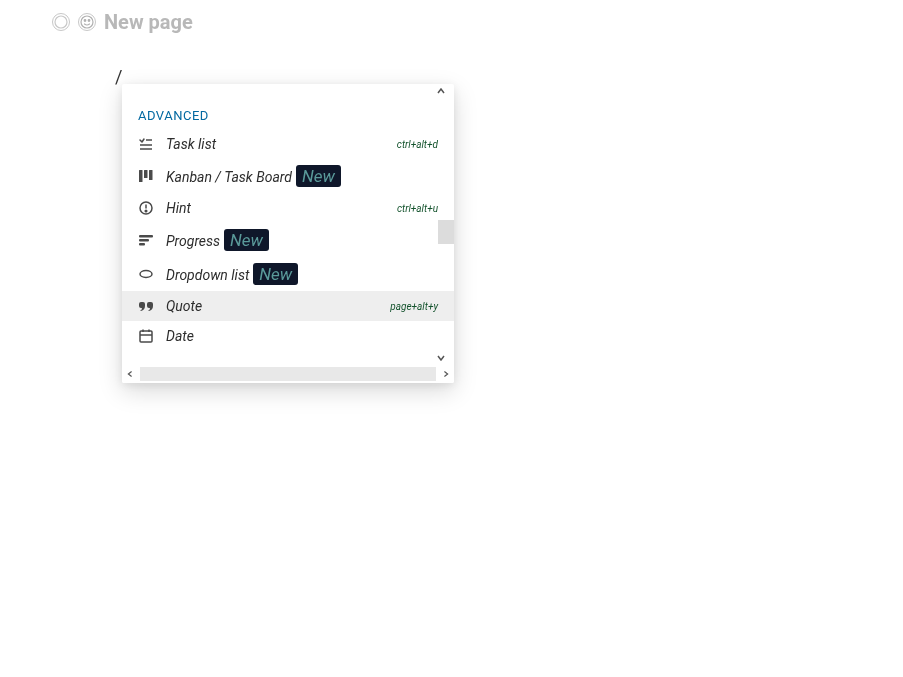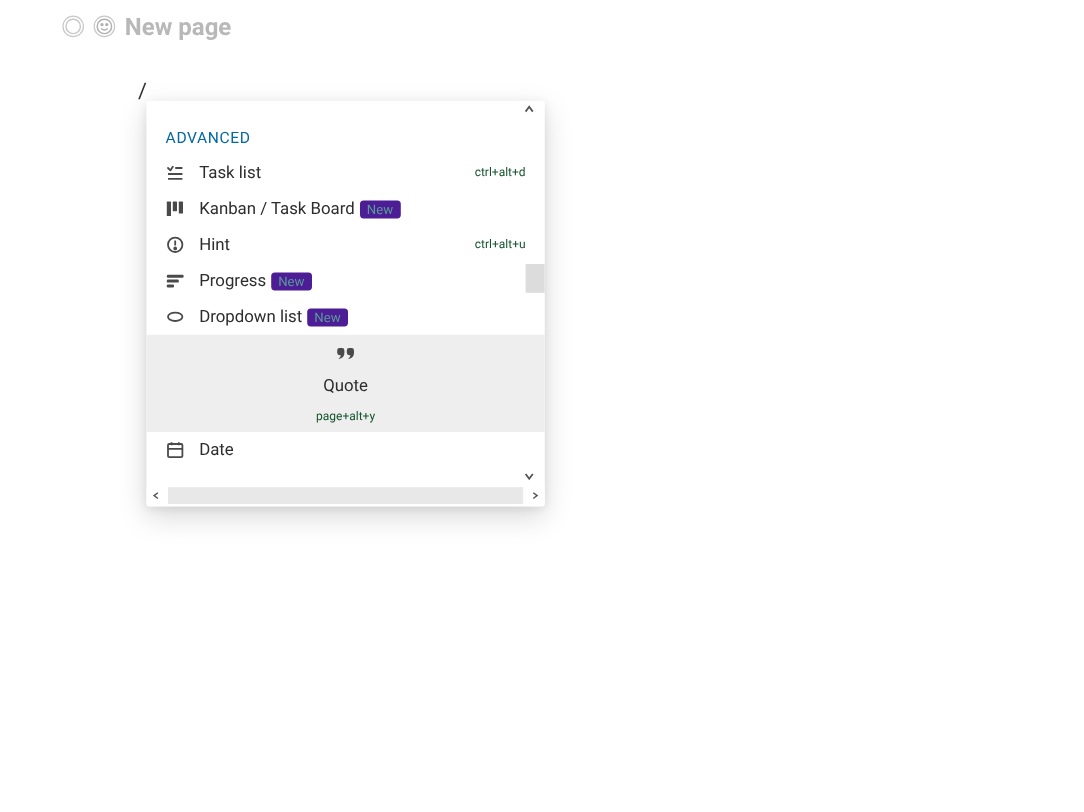--- a/index.html
+++ b/index.html
@@ -76,45 +76,45 @@
       font-weight: 400;
     }
     .menu-item {
       display: flex;
       align-items: center;
       padding: 7px 16px;
       cursor: pointer;
       gap: 12px;
       font-size: 14px;
       color: #2d2d2d;
+      font-style: italic;
     }
     .menu-item.selected {
       background: #eeeeee;
-      flex-direction: column;
     }
     .menu-icon {
       width: 16px;
       height: 16px;
       display: flex;
       align-items: center;
       justify-content: center;
       flex-shrink: 0;
       color: #4a4a4a;
     }
     .menu-icon svg {
       width: 16px;
       height: 16px;
     }
     .menu-label {
       flex: 1;
     }
     .badge {
-      background: #4c1d95;
+      background: #0f172a;
       color: #5a9a9a;
-      font-size: 11px;
+      font-size: 17px;
       padding: 1px 6px;
       border-radius: 3px;
       margin-left: 4px;
     }
     .shortcut {
       font-size: 10px;
       color: #14532d;
     }
     .scrollbar-thumb {
       position: absolute;

